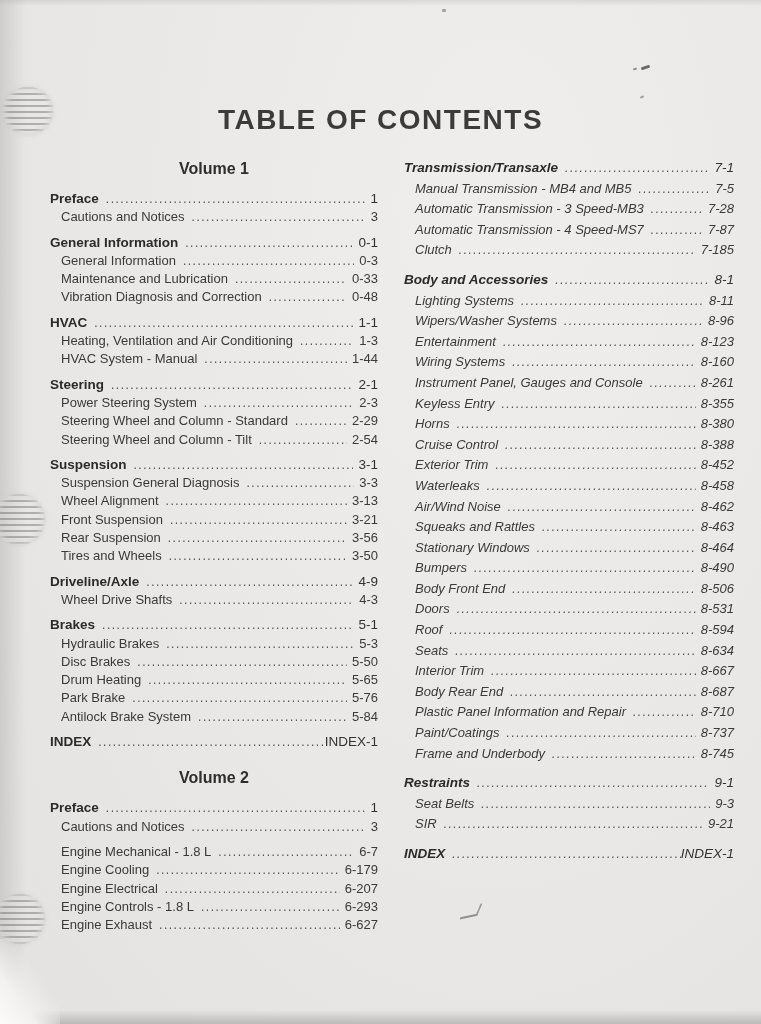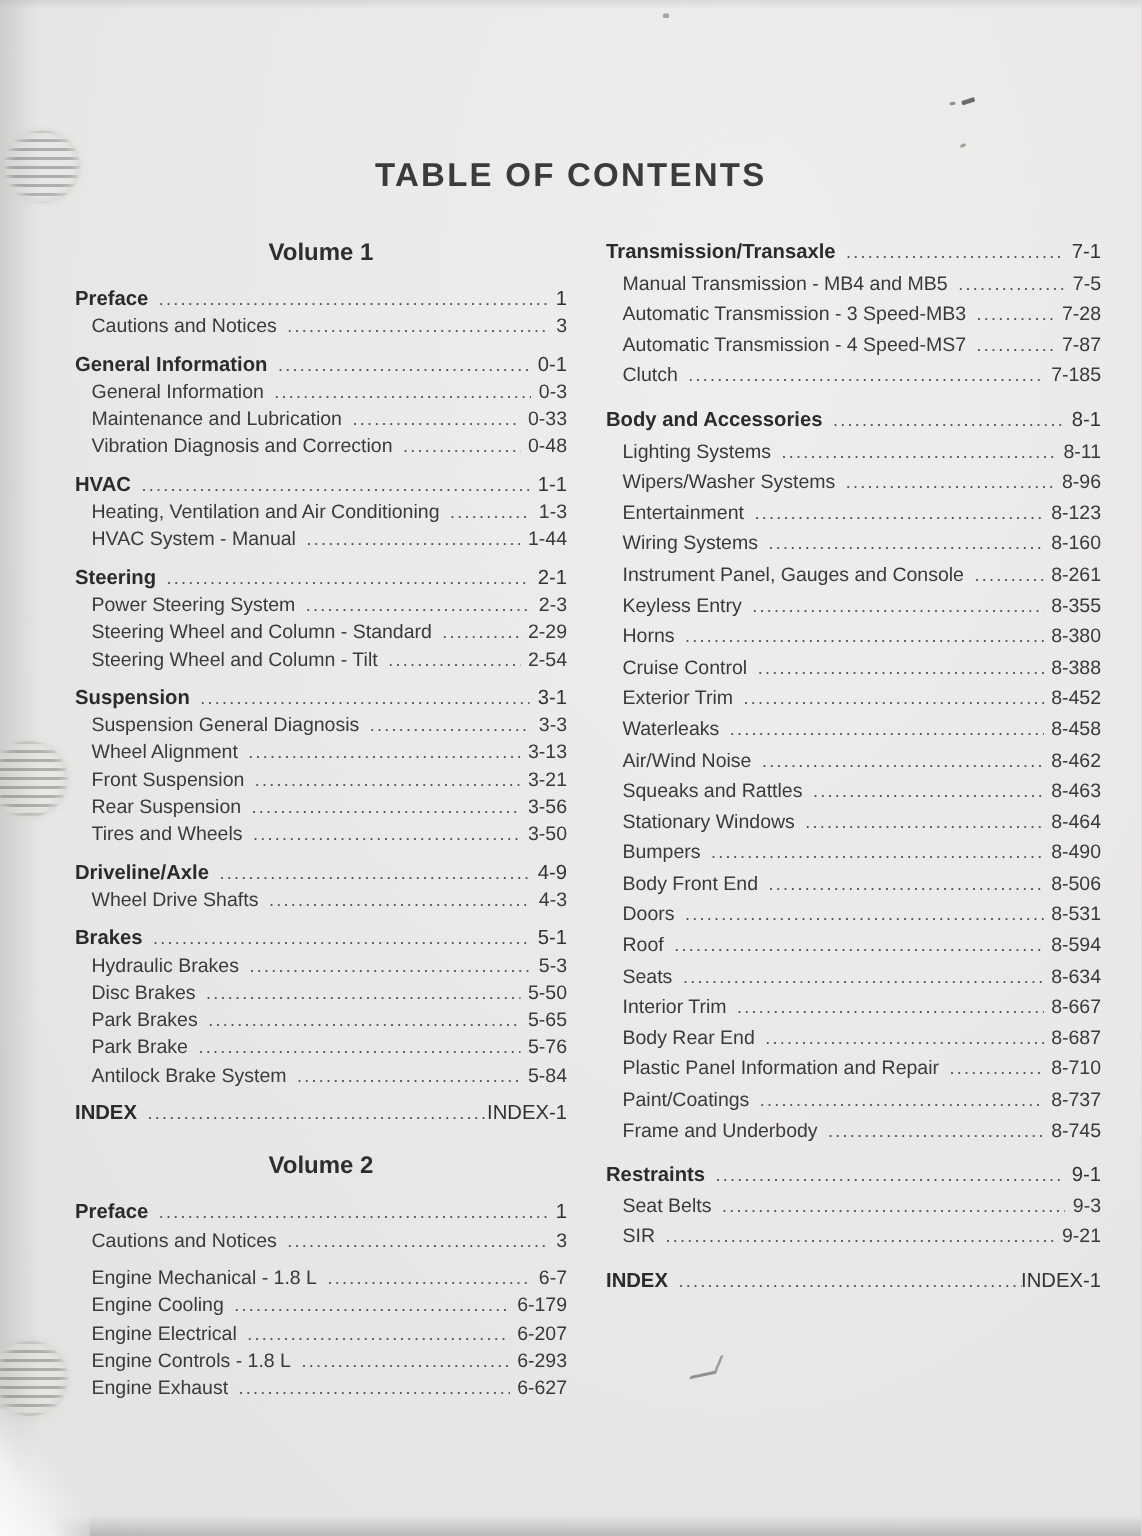--- a/index.html
+++ b/index.html
@@ -42,36 +42,36 @@
   .speck-2 { left:633px; top:68px;  width:4px; height:2px; transform:rotate(-10deg); opacity:.7; }
   .speck-3 { left:640px; top:96px;  width:4px; height:2px; transform:rotate(-25deg); opacity:.6; }
   .speck-4 { left:442px; top:9px;   width:4px; height:3px; opacity:.55; }
   .squiggle { position:absolute; left:462px; top:906px; width:16px; height:9px;
               border-bottom:2px solid #7a7a78; border-right:2px solid #8a8a88;
               transform:rotate(-12deg) skewX(-35deg); opacity:.8; }
 
   .title {
     position:absolute; left:0; top:104px; width:100%;
     text-align:center;
-    font-size:22px; font-weight:bold; letter-spacing:1.5px;
+    font-size:28px; font-weight:bold; letter-spacing:1.5px;
     color:#3b3b3b;
   }
 
   .col { position:absolute; top:158px; }
   .col-left  { left:50px;  width:328px; }
   .col-right { left:404px; width:330px; }
 
   .volume-heading {
     text-align:center; font-weight:bold; font-size:16px; color:#2e2e2e;
     margin:2px 0 12px 0;
   }
   .col-left .volume-heading.v2 { margin-top:18px; }
 
   .group { margin-bottom:7px; }
-  .col-right .group { margin-bottom:9px; }
+  .col-right .group { margin-bottom:9px;font-style:italic; }
 
   .row {
     display:flex; align-items:baseline;
     font-size:13px; color:#3a3a3a;
     line-height:17.3px;
     padding-left:11px;
   }
   .col-right .row { line-height:20.6px; }
   .row.bold { font-weight:bold; font-size:13.5px; color:#2b2b2b; padding-left:0; }
   .row .label { white-space:nowrap; }
@@ -238,21 +238,21 @@
           <span class="label">Hydraulic Brakes</span>
           <span class="dots"></span>
           <span class="pg">5-3</span>
         </div>
         <div class="row">
           <span class="label">Disc Brakes</span>
           <span class="dots"></span>
           <span class="pg">5-50</span>
         </div>
         <div class="row">
-          <span class="label">Park Brakes</span>
+          <span class="label">Drum Heating</span>
           <span class="dots"></span>
           <span class="pg">5-65</span>
         </div>
         <div class="row">
           <span class="label">Park Brake</span>
           <span class="dots"></span>
           <span class="pg">5-76</span>
         </div>
         <div class="row">
           <span class="label">Antilock Brake System</span>

